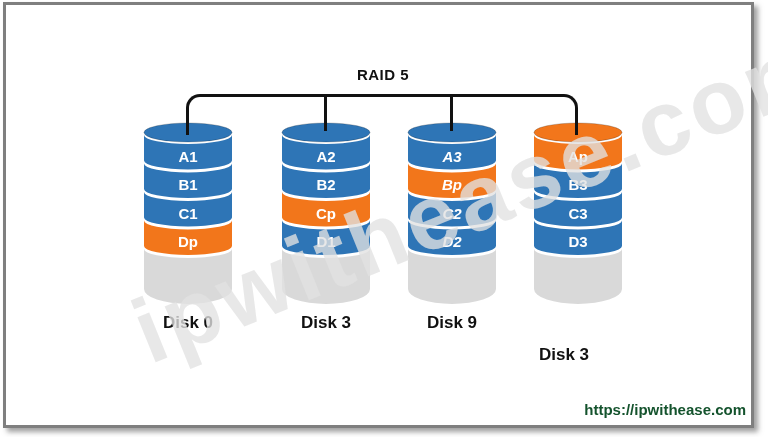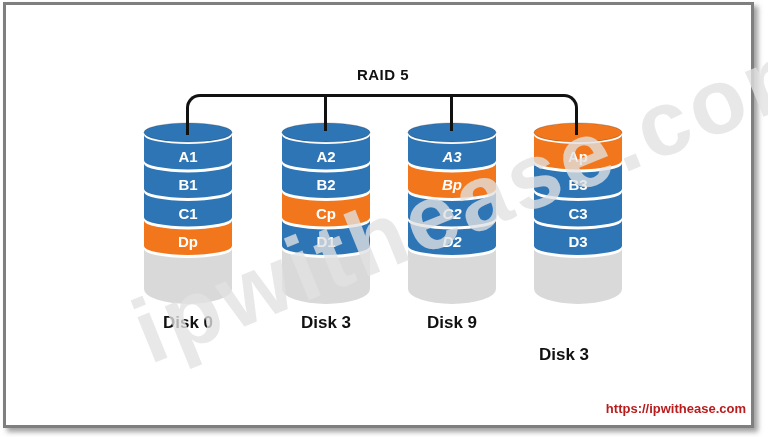--- a/index.html
+++ b/index.html
@@ -59,21 +59,21 @@
   .label-0{left:143px;} .label-1{left:281px;} .label-2{left:407px;} .label-3{left:519px;margin-top:32px;}
   .watermark{
     position:absolute;left:138px;top:283px;
     font-size:92px;font-weight:700;letter-spacing:4px;
     color:#e2e2e2;opacity:.78;white-space:nowrap;
     transform:rotate(-22deg);transform-origin:0 50%;
     z-index:5;pointer-events:none;
   }
   .footer-url{
     position:absolute;right:22px;top:401px;
-    font-size:13px;font-weight:600;color:#b91c1c;
+    font-size:15px;font-weight:600;color:#14532d;
     text-decoration:none;z-index:3;
   }
 </style>
 </head>
 <body>
 
 <div class="frame"></div>
 
 <div class="diagram-title">RAID 5</div>
 

